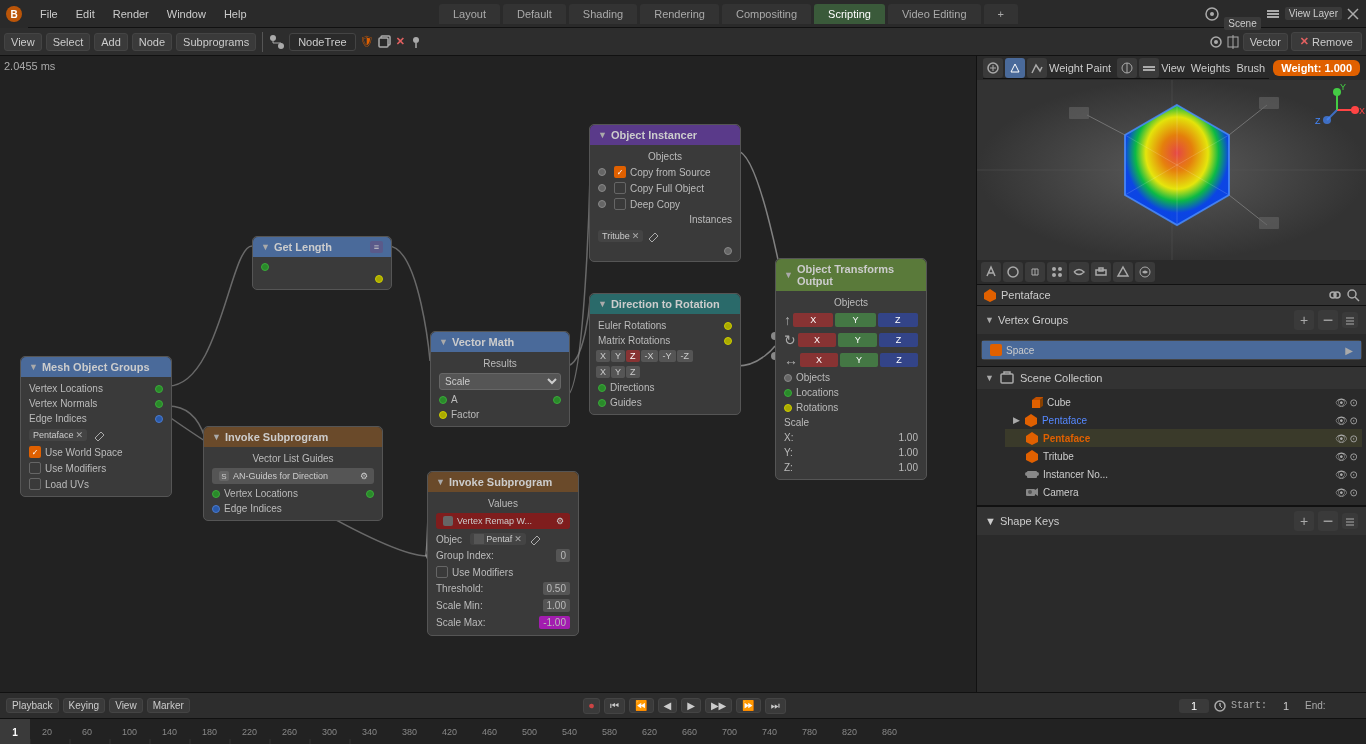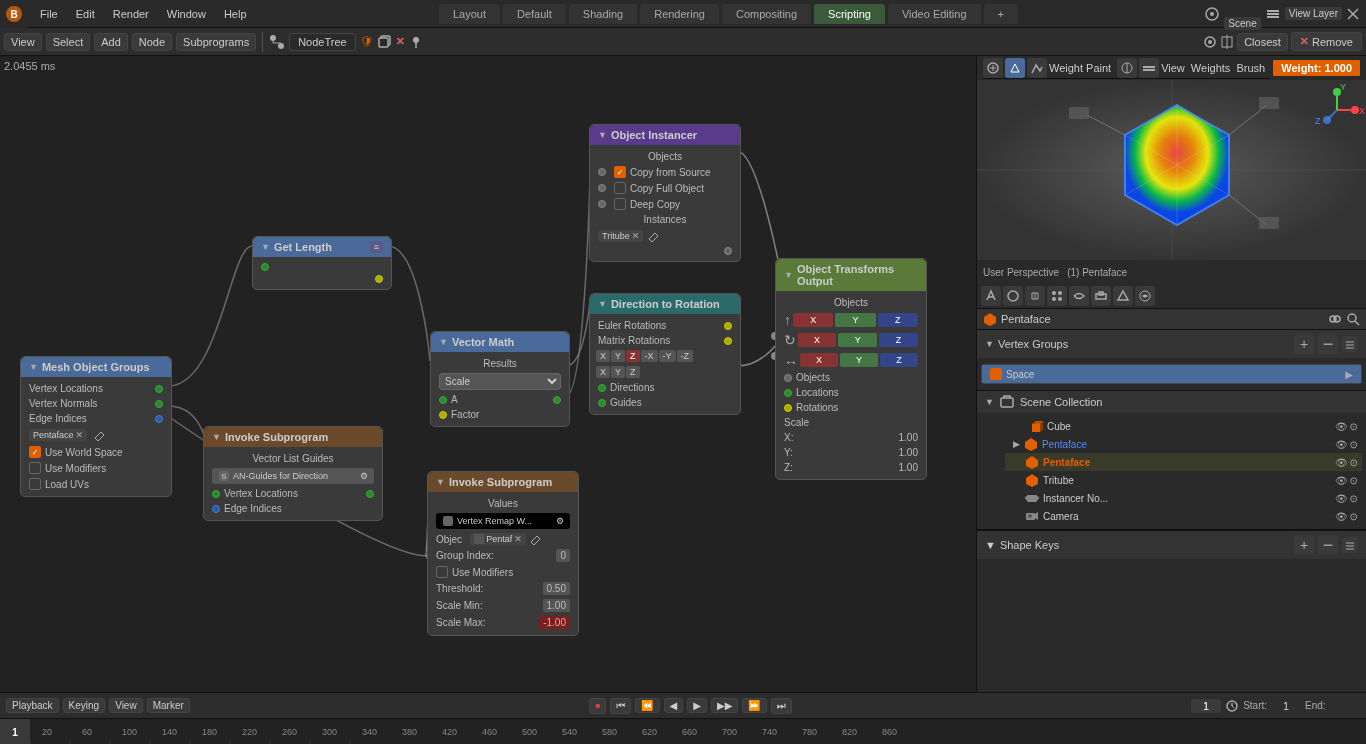--- a/index.html
+++ b/index.html
@@ -50,21 +50,21 @@
     .socket-gray { background: #666; border: 1px solid #888; }
 
     
     .node-header-blue { background: #4a6a9a; }
     .node-header-brown { background: #6a4a2a; }
     .node-header-teal { background: #2a6a6a; }
 
     
     #right-panel { width: 390px; background: #2a2a2a; border-left: 1px solid #111; display: flex; flex-direction: column; }
     #viewport-header { display: flex; align-items: center; gap: 4px; background: #2a2a2a; padding: 2px 6px; height: 24px; }
-    #viewport-header .weight-input { background: #e06000; padding: 2px 8px; border-radius: 1px; color: #fff; font-size: 11px; font-weight: bold; }
+    #viewport-header .weight-input { background: #e06000; padding: 2px 8px; border-radius: 6px; color: #fff; font-size: 11px; font-weight: bold; }
     #viewport-canvas { height: calc(230px - 24px - 24px); background: #444; position: relative; overflow: hidden; }
     #viewport-bottom { display: flex; align-items: center; gap: 4px; background: #2a2a2a; padding: 2px 6px; height: 24px; }
     .perspective-text { color: #aaa; font-size: 10px; }
     .prop-section { border-bottom: 1px solid #111; }
     .prop-section-header { display: flex; align-items: center; gap: 4px; padding: 4px 8px; background: #333; cursor: pointer; }
     .prop-section-header .arrow { color: #aaa; font-size: 9px; }
 
     
     #vg-section { padding: 4px; }
     .vg-list { background: #222; border: 1px solid #444; border-radius: 3px; margin: 2px 0; }
@@ -199,21 +199,21 @@
   <div class="spacer"></div>
   <div class="snap-section">
     <svg width="14" height="14">
         <circle cx="7" cy="7" r="5" fill="none" stroke="#aaa" stroke-width="1.5"></circle>
         <circle cx="7" cy="7" r="2" fill="#aaa"></circle>
       </svg>
     <svg width="14" height="14">
         <rect x="2" y="2" width="10" height="10" fill="none" stroke="#aaa" stroke-width="1"></rect>
         <line x1="7" y1="0" x2="7" y2="14" stroke="#aaa" stroke-width="1"></line>
       </svg>
-    <div class="snap-btn">Closest</div>
+    <div class="snap-btn">Vector</div>
     <div class="remove-btn">
       <span class="x-icon">✕</span>
       <span>Remove</span>
     </div>
   </div>
 </div>
 
 <div id="main">
 
   <div id="node-editor">
@@ -340,21 +340,21 @@
         <div class="node-row">
           <span class="node-socket socket-gray"></span>
           <span class="cb-unchecked" style="margin-left:4px;"></span>
           <span>Copy Full Object</span>
         </div>
         <div class="node-row">
           <span class="node-socket socket-gray"></span>
           <span class="cb-unchecked" style="margin-left:4px;"></span>
           <span>Deep Copy</span>
         </div>
-        <div class="node-row" style="justify-content:center;">
+        <div class="node-row" style="justify-content:flex-end;">
           <span>Instances</span>
         </div>
         <div class="node-row">
           <span class="node-tag">
             <span>Tritube</span>
             <span class="x">✕</span>
           </span>
           <svg width="14" height="14">
               <path d="M2 10 L8 4 L11 7 L5 13 Z" fill="none" stroke="#aaa" stroke-width="1"></path>
             </svg>
@@ -502,21 +502,21 @@
     <div class="node" style="top:415px;left:427px;width:152px;">
       <div class="node-header node-header-brown">
         <span class="collapse-arrow">▼</span>
         <span>Invoke Subprogram</span>
       </div>
       <div class="node-body">
         <div class="node-row" style="justify-content:center;">
           <span>Values</span>
         </div>
         <div class="node-row">
-          <div class="node-tag" style="background:#000000;display:flex;align-items:center;gap:3px;padding:2px 6px;border-radius:3px;width:100%;">
+          <div class="node-tag" style="background:#7f1d1d;display:flex;align-items:center;gap:3px;padding:2px 6px;border-radius:3px;width:100%;">
             <svg width="12" height="12">
                 <rect x="1" y="1" width="10" height="10" rx="2" fill="#666"></rect>
               </svg>
             <span>Vertex Remap W...</span>
             <span style="margin-left:auto;">⚙</span>
           </div>
         </div>
         <div class="node-row">
           <span>Objec</span>
           <span class="node-tag" style="margin-left:4px;">
@@ -539,21 +539,21 @@
         <div class="node-row">
           <span>Threshold:</span>
           <span style="margin-left:auto;background:#555;padding:1px 4px;border-radius:2px;">0.50</span>
         </div>
         <div class="node-row">
           <span>Scale Min:</span>
           <span style="margin-left:auto;background:#555;padding:1px 4px;border-radius:2px;">1.00</span>
         </div>
         <div class="node-row">
           <span>Scale Max:</span>
-          <span style="margin-left:auto;background:#7f1d1d;padding:1px 4px;border-radius:2px;">-1.00</span>
+          <span style="margin-left:auto;background:#a21caf;padding:1px 4px;border-radius:2px;">-1.00</span>
         </div>
       </div>
     </div>
 
   </div>
 
   <div id="right-panel">
 
     <div id="viewport-header">
       <div class="right-panel-toolbar" style="flex:1;background:transparent;padding:0;">
@@ -648,24 +648,20 @@
           <circle cx="18" cy="0" r="4" fill="#ff4444"></circle>
           <circle cx="0" cy="-18" r="4" fill="#44cc44"></circle>
           <circle cx="-10" cy="10" r="4" fill="#4488ff" opacity="0.7"></circle>
           <text x="22" y="4" fill="#ff4444" font-size="9">X</text>
           <text x="3" y="-20" fill="#44cc44" font-size="9">Y</text>
           <text x="-22" y="14" fill="#4488ff" font-size="9">Z</text>
         </g>
       </svg>
     </div>
 
-    <div id="viewport-bottom">
-      <span class="perspective-text">User Perspective</span>
-      <span style="color:#aaa;font-size:10px;margin-left:4px;">(1) Pentaface</span>
-    </div>
 
     <div style="display:flex;background:#2a2a2a;border-bottom:1px solid #111;padding:2px 4px;gap:2px;">
       <div class="rp-icon">
         <svg width="14" height="14">
             <path d="M3 11 L7 2 L11 11 M5 8 L9 8" fill="none" stroke="#aaa" stroke-width="1.5"></path>
           </svg>
       </div>
       <div class="rp-icon">
         <svg width="14" height="14">
             <circle cx="7" cy="7" r="5" fill="none" stroke="#aaa" stroke-width="1.5"></circle>
@@ -877,21 +873,21 @@
     <div class="pb-btn">▶▶</div>
     <div class="pb-btn">⏩</div>
     <div class="pb-btn">⏭</div>
     <div style="flex:1;"></div>
     <span class="frame-display">1</span>
     <svg width="14" height="14">
         <circle cx="7" cy="7" r="5" fill="none" stroke="#aaa" stroke-width="1.5"></circle>
         <line x1="7" y1="4" x2="7" y2="7" stroke="#aaa" stroke-width="1.5"></line>
         <line x1="7" y1="7" x2="9" y2="9" stroke="#aaa" stroke-width="1"></line>
       </svg>
-    <span style="color:#aaa;font-size:10px;">Start:</span>
+    <span style="color:#aaa;font-size:10px;font-family:Liberation Mono, monospace;">Start:</span>
     <span class="frame-display" style="background:transparent;color:#ccc;">1</span>
     <span style="color:#aaa;font-size:10px;">End:</span>
     <span class="frame-display" style="background:transparent;color:#ccc;margin-top:39px;">250</span>
   </div>
 
   <div id="timeline" style="height:26px;background:#222;position:relative;overflow:hidden;display:flex;align-items:flex-end;">
 
     <div style="position:absolute;top:0;left:0;right:0;bottom:0;display:flex;align-items:center;">
       <div style="width:30px;background:#3a3a3a;height:100%;display:flex;align-items:center;justify-content:center;">
         <span style="color:#fff;font-size:10px;font-weight:bold;">1</span>

